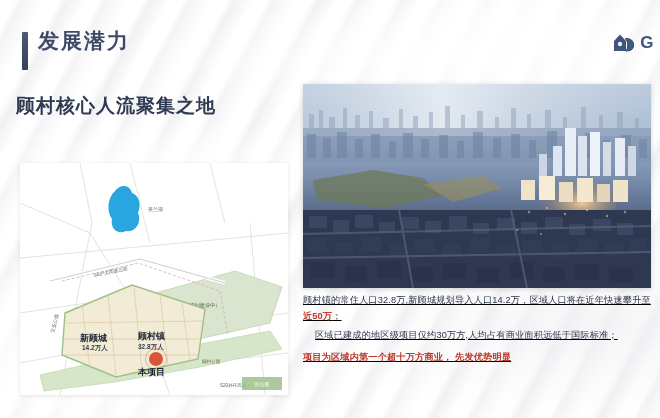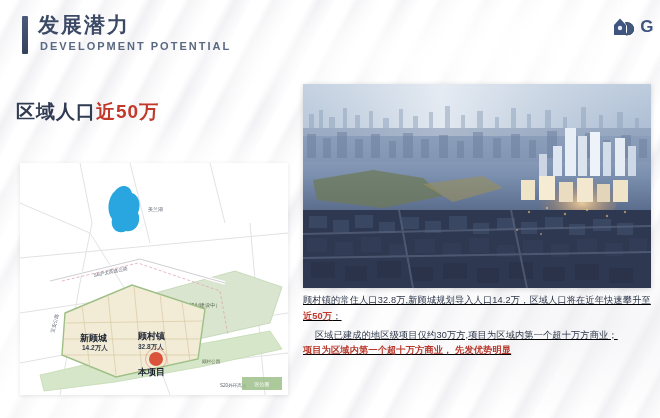--- a/index.html
+++ b/index.html
@@ -35,21 +35,21 @@
     background:
       radial-gradient(ellipse 420px 90px at 62% 14%, rgba(255,255,255,0.85), rgba(255,255,255,0) 65%),
       radial-gradient(ellipse 300px 70px at 25% 40%, rgba(255,255,255,0.8), rgba(255,255,255,0) 70%),
       radial-gradient(ellipse 380px 140px at 90% 78%, rgba(238,238,242,0.55), rgba(255,255,255,0) 70%);
     pointer-events: none;
   }
 
   
   .header {
     position: absolute;
-    left: 0; top: 0;
+    left: 0; top: 16px;
     width: 660px; height: 72px;
     z-index: 5;
     text-align: center;
   }
   .header-accent-bar {
     position: absolute;
     left: 22px; top: 16px;
     width: 6px; height: 38px;
     background: linear-gradient(180deg, #4a5a78 0%, #35425c 100%);
     border-radius: 1px;
@@ -152,21 +152,21 @@
     font-size: 9.2px;
     line-height: 1.72;
     color: #2c3648;
     letter-spacing: 0.15px;
   }
   .copy-p.indent { text-indent: 12px; margin-top: 3px; }
   .copy-em-red { color: #c0392b; font-weight: bold; }
   .copy-highlight {
     color: #b8372a;
     font-weight: bold;
-    margin-top: 0;
+    margin-top: 7px;
     font-size: 9.2px;
     line-height: 1.72;
     letter-spacing: 0.15px;
   }
 
   
   .watermark {
     position: absolute;
     right: 8px; bottom: 6px;
     font-size: 14px;
@@ -179,37 +179,34 @@
   }
 </style>
 </head>
 <body>
 
 <div id="slide">
 
   <div class="header">
     <div class="header-accent-bar"></div>
     <div class="header-title-cn">发展潜力</div>
-    <div class="header-title-en">DEVELOPMENT POTENTIAL</div>
 
     <div class="brand-logo">
       <svg class="brand-mark" viewBox="0 0 24 22">
         <path d="M2 9 L8 2.5 L14 9 L14 19 L2 19 Z" fill="#3f5580"></path>
         <path d="M13 6.5 C18 5.5 22 9 22 13 C22 17 18 20 13.5 19 C16 16.5 16.5 10 13 6.5 Z" fill="#4a6punct"></path>
         <path d="M13 6.5 C18 5.5 22 9 22 13 C22 17 18 20 13.5 19 C16 16.5 16.5 10 13 6.5 Z" fill="#41587f"></path>
         <circle cx="8" cy="12" r="2.2" fill="#ffffff" opacity="0.9"></circle>
       </svg>
       <span class="brand-text">G</span>
     </div>
   </div>
 
   <div class="lead-block">
-    <div class="lead-line-2">
-      <span>区域人口</span><span class="lead-em">近50万</span>
-    </div>
+    <div class="lead-line-1">顾村核心人流聚集之地</div>
   </div>
 
   <div class="map-panel">
     <svg class="map-svg" viewBox="0 0 268 232">
       <rect x="0" y="0" width="268" height="232" fill="#ffffff"></rect>
 
       <g stroke="#e2e2e4" stroke-width="1" fill="none">
         <path d="M0 40 L70 70 L120 150 L150 232"></path>
         <path d="M60 0 L72 60 L60 120 L40 232"></path>
         <path d="M0 95 L268 70"></path>
@@ -438,18 +435,18 @@
         <circle cx="214" cy="146" r="1"></circle>
           <circle cx="238" cy="150" r="1"></circle>
       </g>
     </svg>
   </div>
 
   <div class="body-copy">
     <div class="copy-p">
       <span>顾村镇的常住人口32.8万,新顾城规划导入人口14.2万，区域人口将在近年快速攀升至</span><span class="copy-em-red">近50万</span><span>；</span>
     </div>
-    <div class="copy-p indent">区域已建成的地区级项目仅约30万方,项目为区域内第一个超十万方商业；</div>
+    <div class="copy-p indent">区域已建成的地区级项目仅约30万方,人均占有商业面积远低于国际标准；</div>
     <div class="copy-highlight">项目为区域内第一个超十万方商业， 先发优势明显</div>
   </div>
 
 
 </div>
 
 </body></html>

